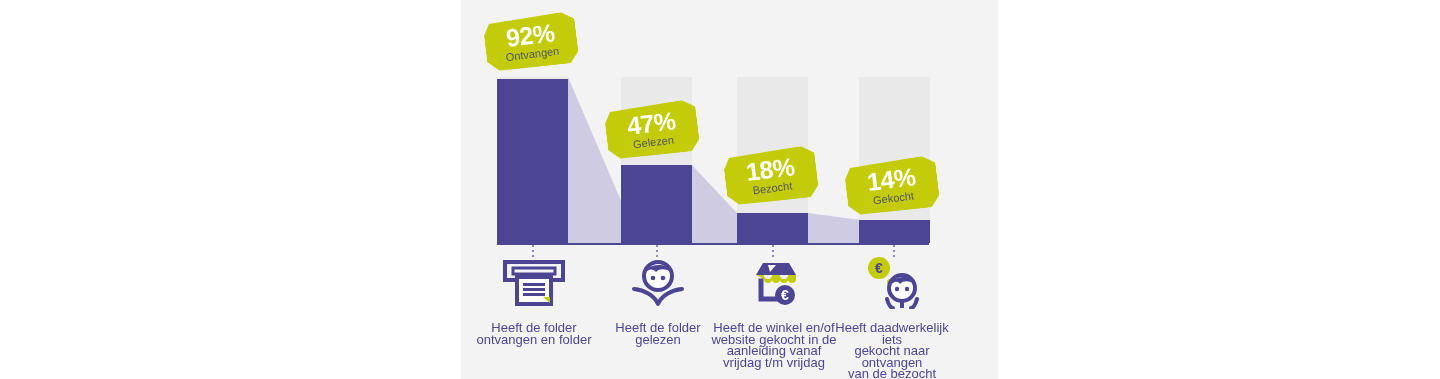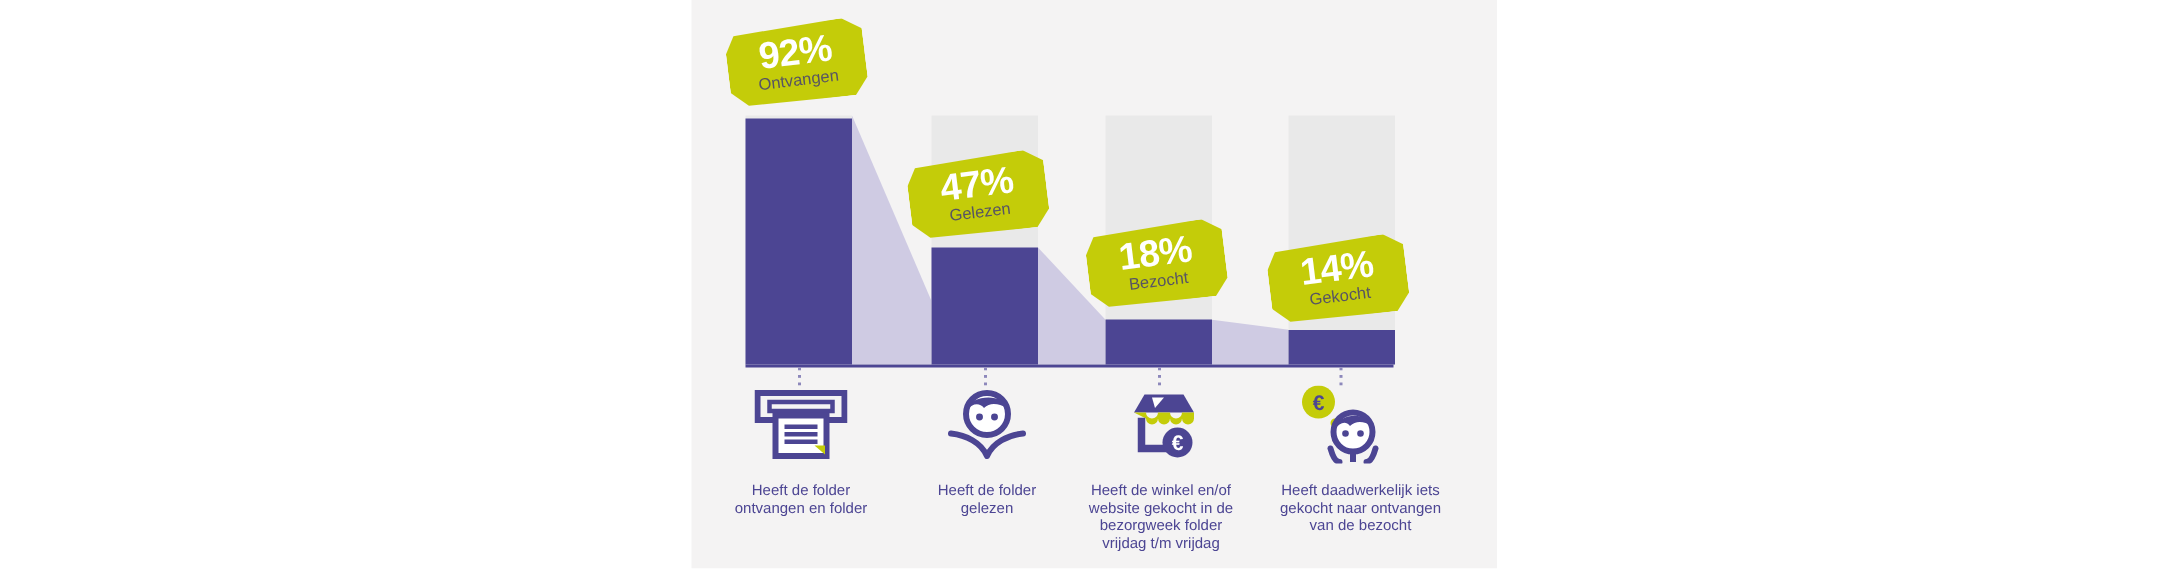--- a/index.html
+++ b/index.html
@@ -130,21 +130,21 @@
     align-items: center;
     justify-content: center;
   }
 
   
   .caption {
     position: absolute;
     top: 322px;
     width: 132px;
     text-align: center;
-    font-size: 10px;
+    font-size: 13px;
     line-height: 11.5px;
     color: #4c4593;
     font-family: "Liberation Sans", sans-serif;
   }
 </style>
 </head>
 <body>
 
 <div id="page">
   <div id="canvas">
@@ -252,24 +252,24 @@
     </div>
 
     <div class="caption" style="left:131px;">
       <div>Heeft de folder</div>
       <div>gelezen</div>
     </div>
 
     <div class="caption" style="left:247px;">
       <div>Heeft de winkel en/of</div>
       <div>website gekocht in de</div>
-      <div>bezorgweek folder</div>
+      <div>aanleiding vanaf</div>
       <div>vrijdag t/m vrijdag</div>
     </div>
 
-    <div class="caption" style="left:380px;text-align:center;">
+    <div class="caption" style="left:365px;text-align:center;">
       <div>Heeft daadwerkelijk iets</div>
       <div>gekocht naar ontvangen</div>
       <div>van de bezocht</div>
     </div>
 
   </div>
 </div>
 
 </body></html>

